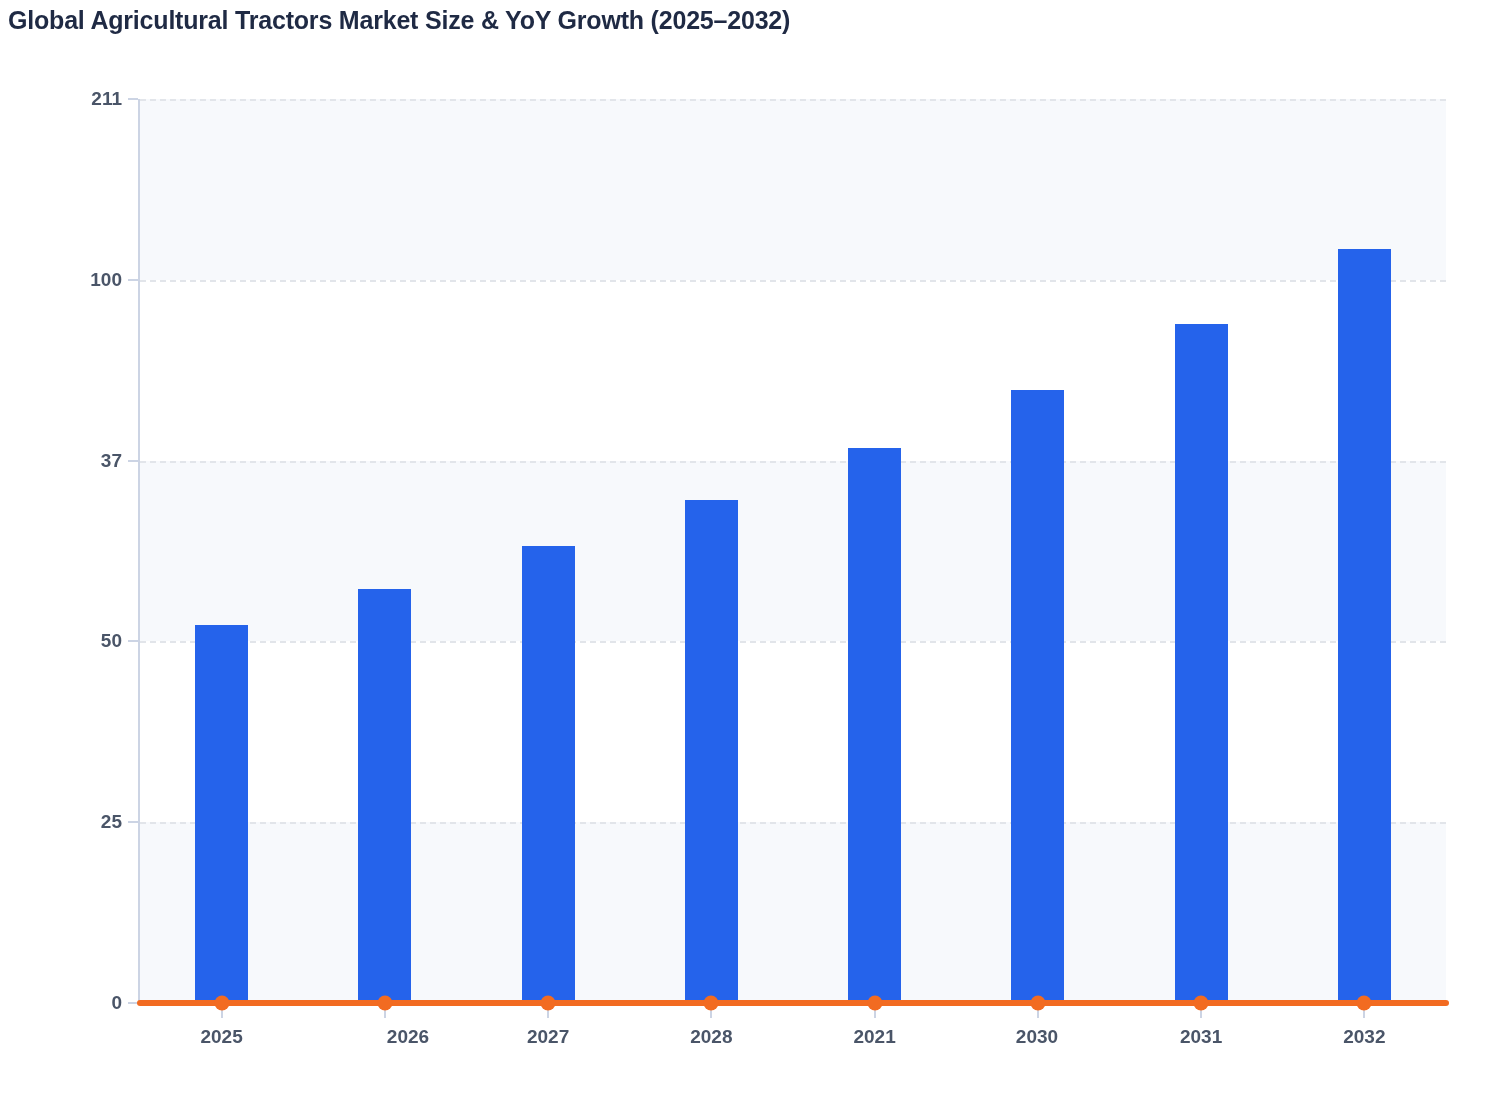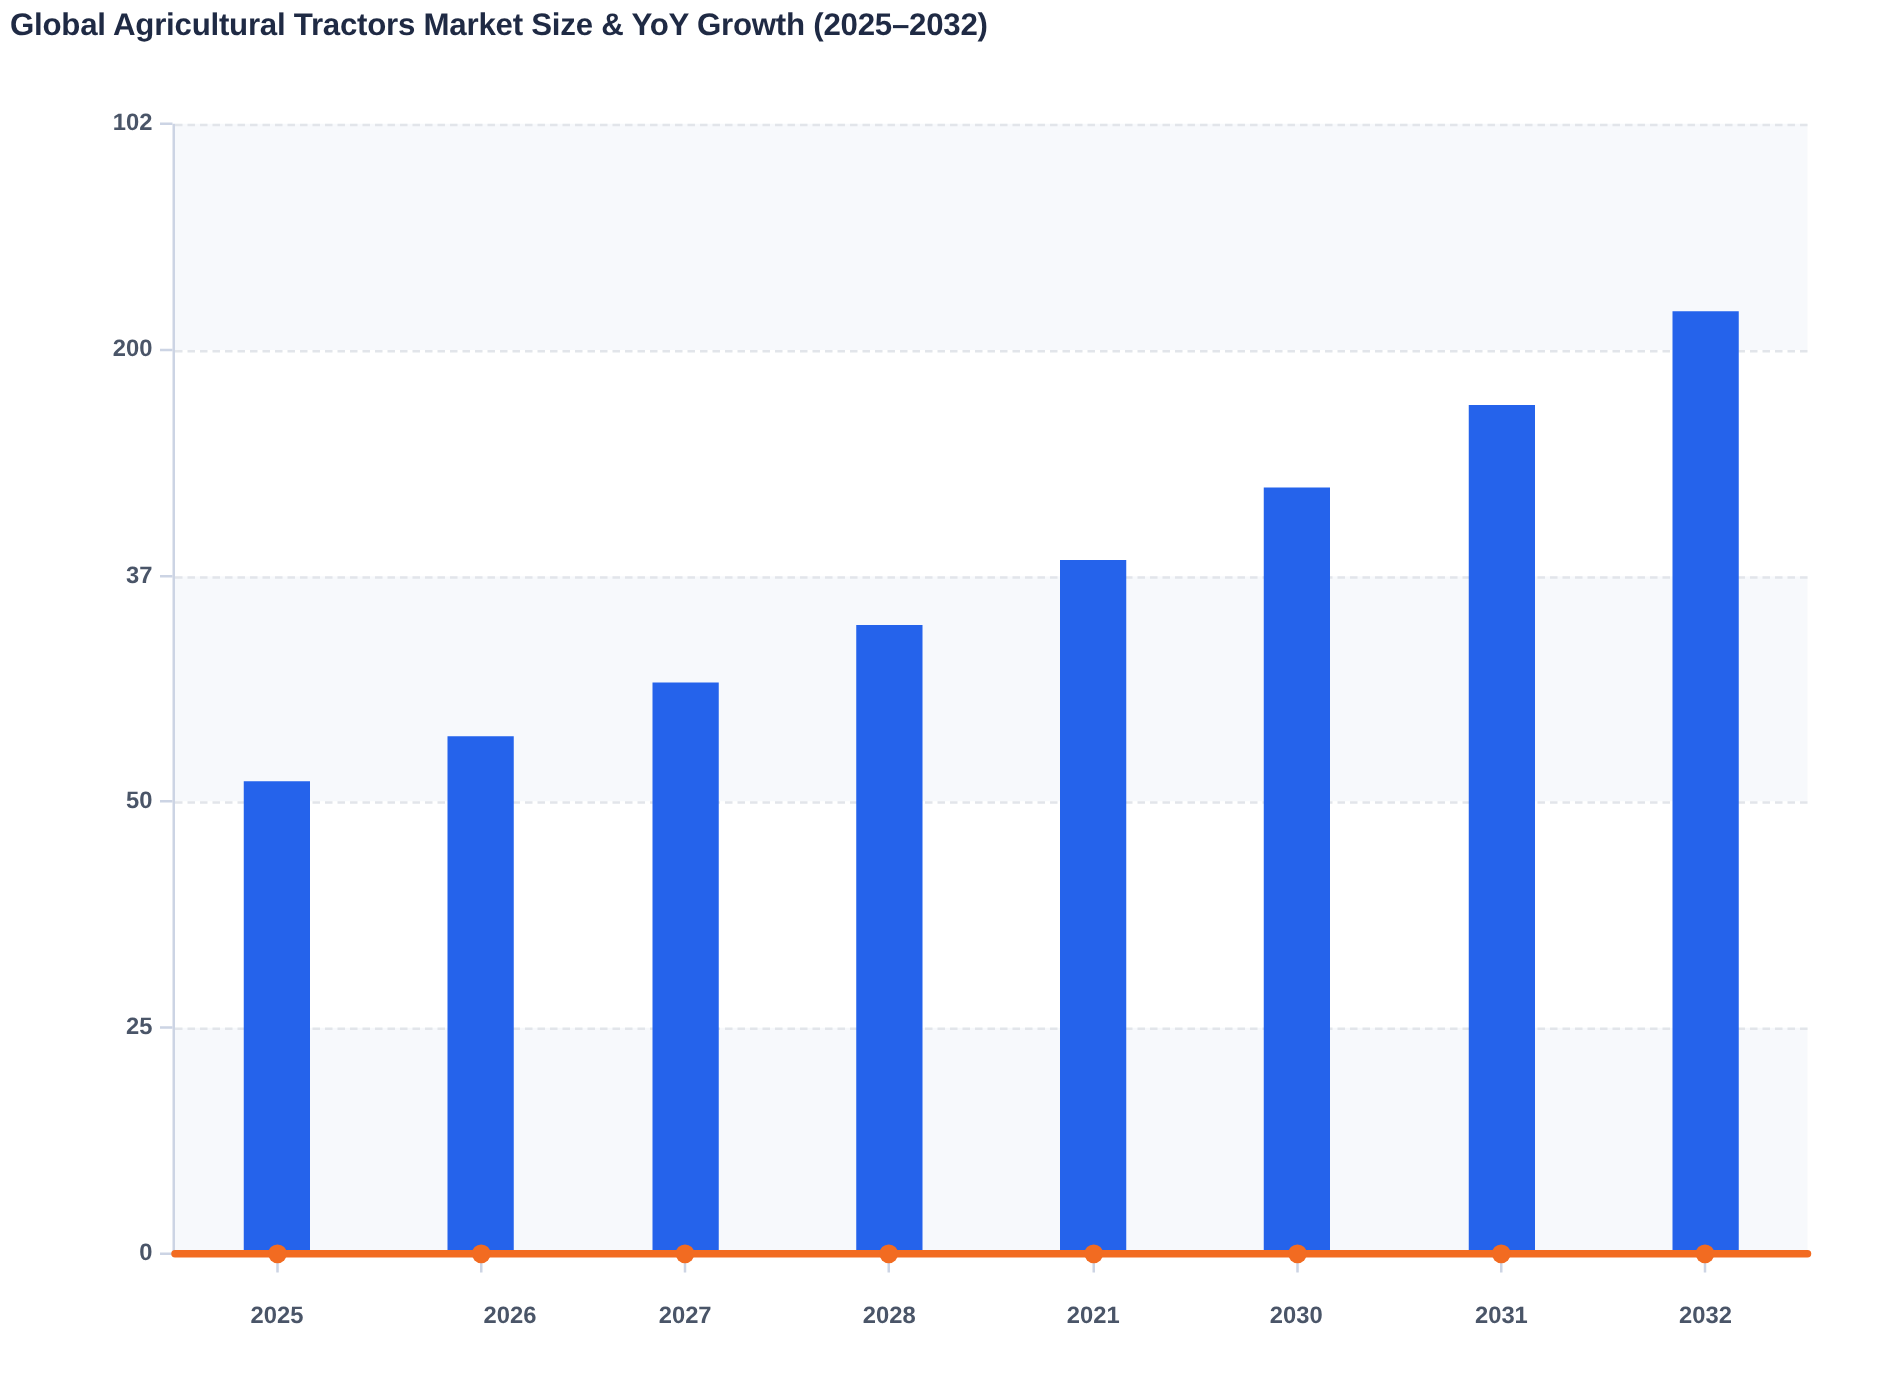--- a/index.html
+++ b/index.html
@@ -105,21 +105,20 @@
   }
   .x-tick-label {
     position: absolute;
     top: 1026px;
     width: 140px;
     text-align: center;
     font-size: 19px;
     font-weight: bold;
     color: #4a5568;
     transform: translateX(-70px);
-    margin-top: 16px;
   }
 
   
   .bar {
     position: absolute;
     background: #2563eb;
     bottom: 0;
   }
 
   
@@ -166,23 +165,23 @@
   <div id="y-axis">
       <div class="y-tick-mark" style="top: 1002px;"></div>
       <div class="y-tick-label" style="top: 1003px;">0</div>
       <div class="y-tick-mark" style="top: 821.2px;"></div>
       <div class="y-tick-label" style="top: 822.2px;">25</div>
       <div class="y-tick-mark" style="top: 640.4px;"></div>
       <div class="y-tick-label" style="top: 641.4px;">50</div>
       <div class="y-tick-mark" style="top: 459.6px;"></div>
       <div class="y-tick-label" style="top: 460.6px;">37</div>
       <div class="y-tick-mark" style="top: 278.8px;"></div>
-      <div class="y-tick-label" style="top: 279.8px;">200</div>
+      <div class="y-tick-label" style="top: 279.8px;">100</div>
       <div class="y-tick-mark" style="top: 98px;"></div>
-      <div class="y-tick-label" style="top: 99px;">102</div>
+      <div class="y-tick-label" style="top: 99px;">211</div>
     </div>
   <div id="x-axis">
       <div class="x-tick-mark" style="left: 220.625px;"></div>
       <div class="x-tick-label" style="left: 221.625px;">2025</div>
       <div class="x-tick-mark" style="left: 383.875px;"></div>
       <div class="x-tick-label" style="left: 408px;">2026</div>
       <div class="x-tick-mark" style="left: 547.125px;"></div>
       <div class="x-tick-label" style="left: 548.125px;">2027</div>
       <div class="x-tick-mark" style="left: 710.375px;"></div>
       <div class="x-tick-label" style="left: 711.375px;">2028</div>

